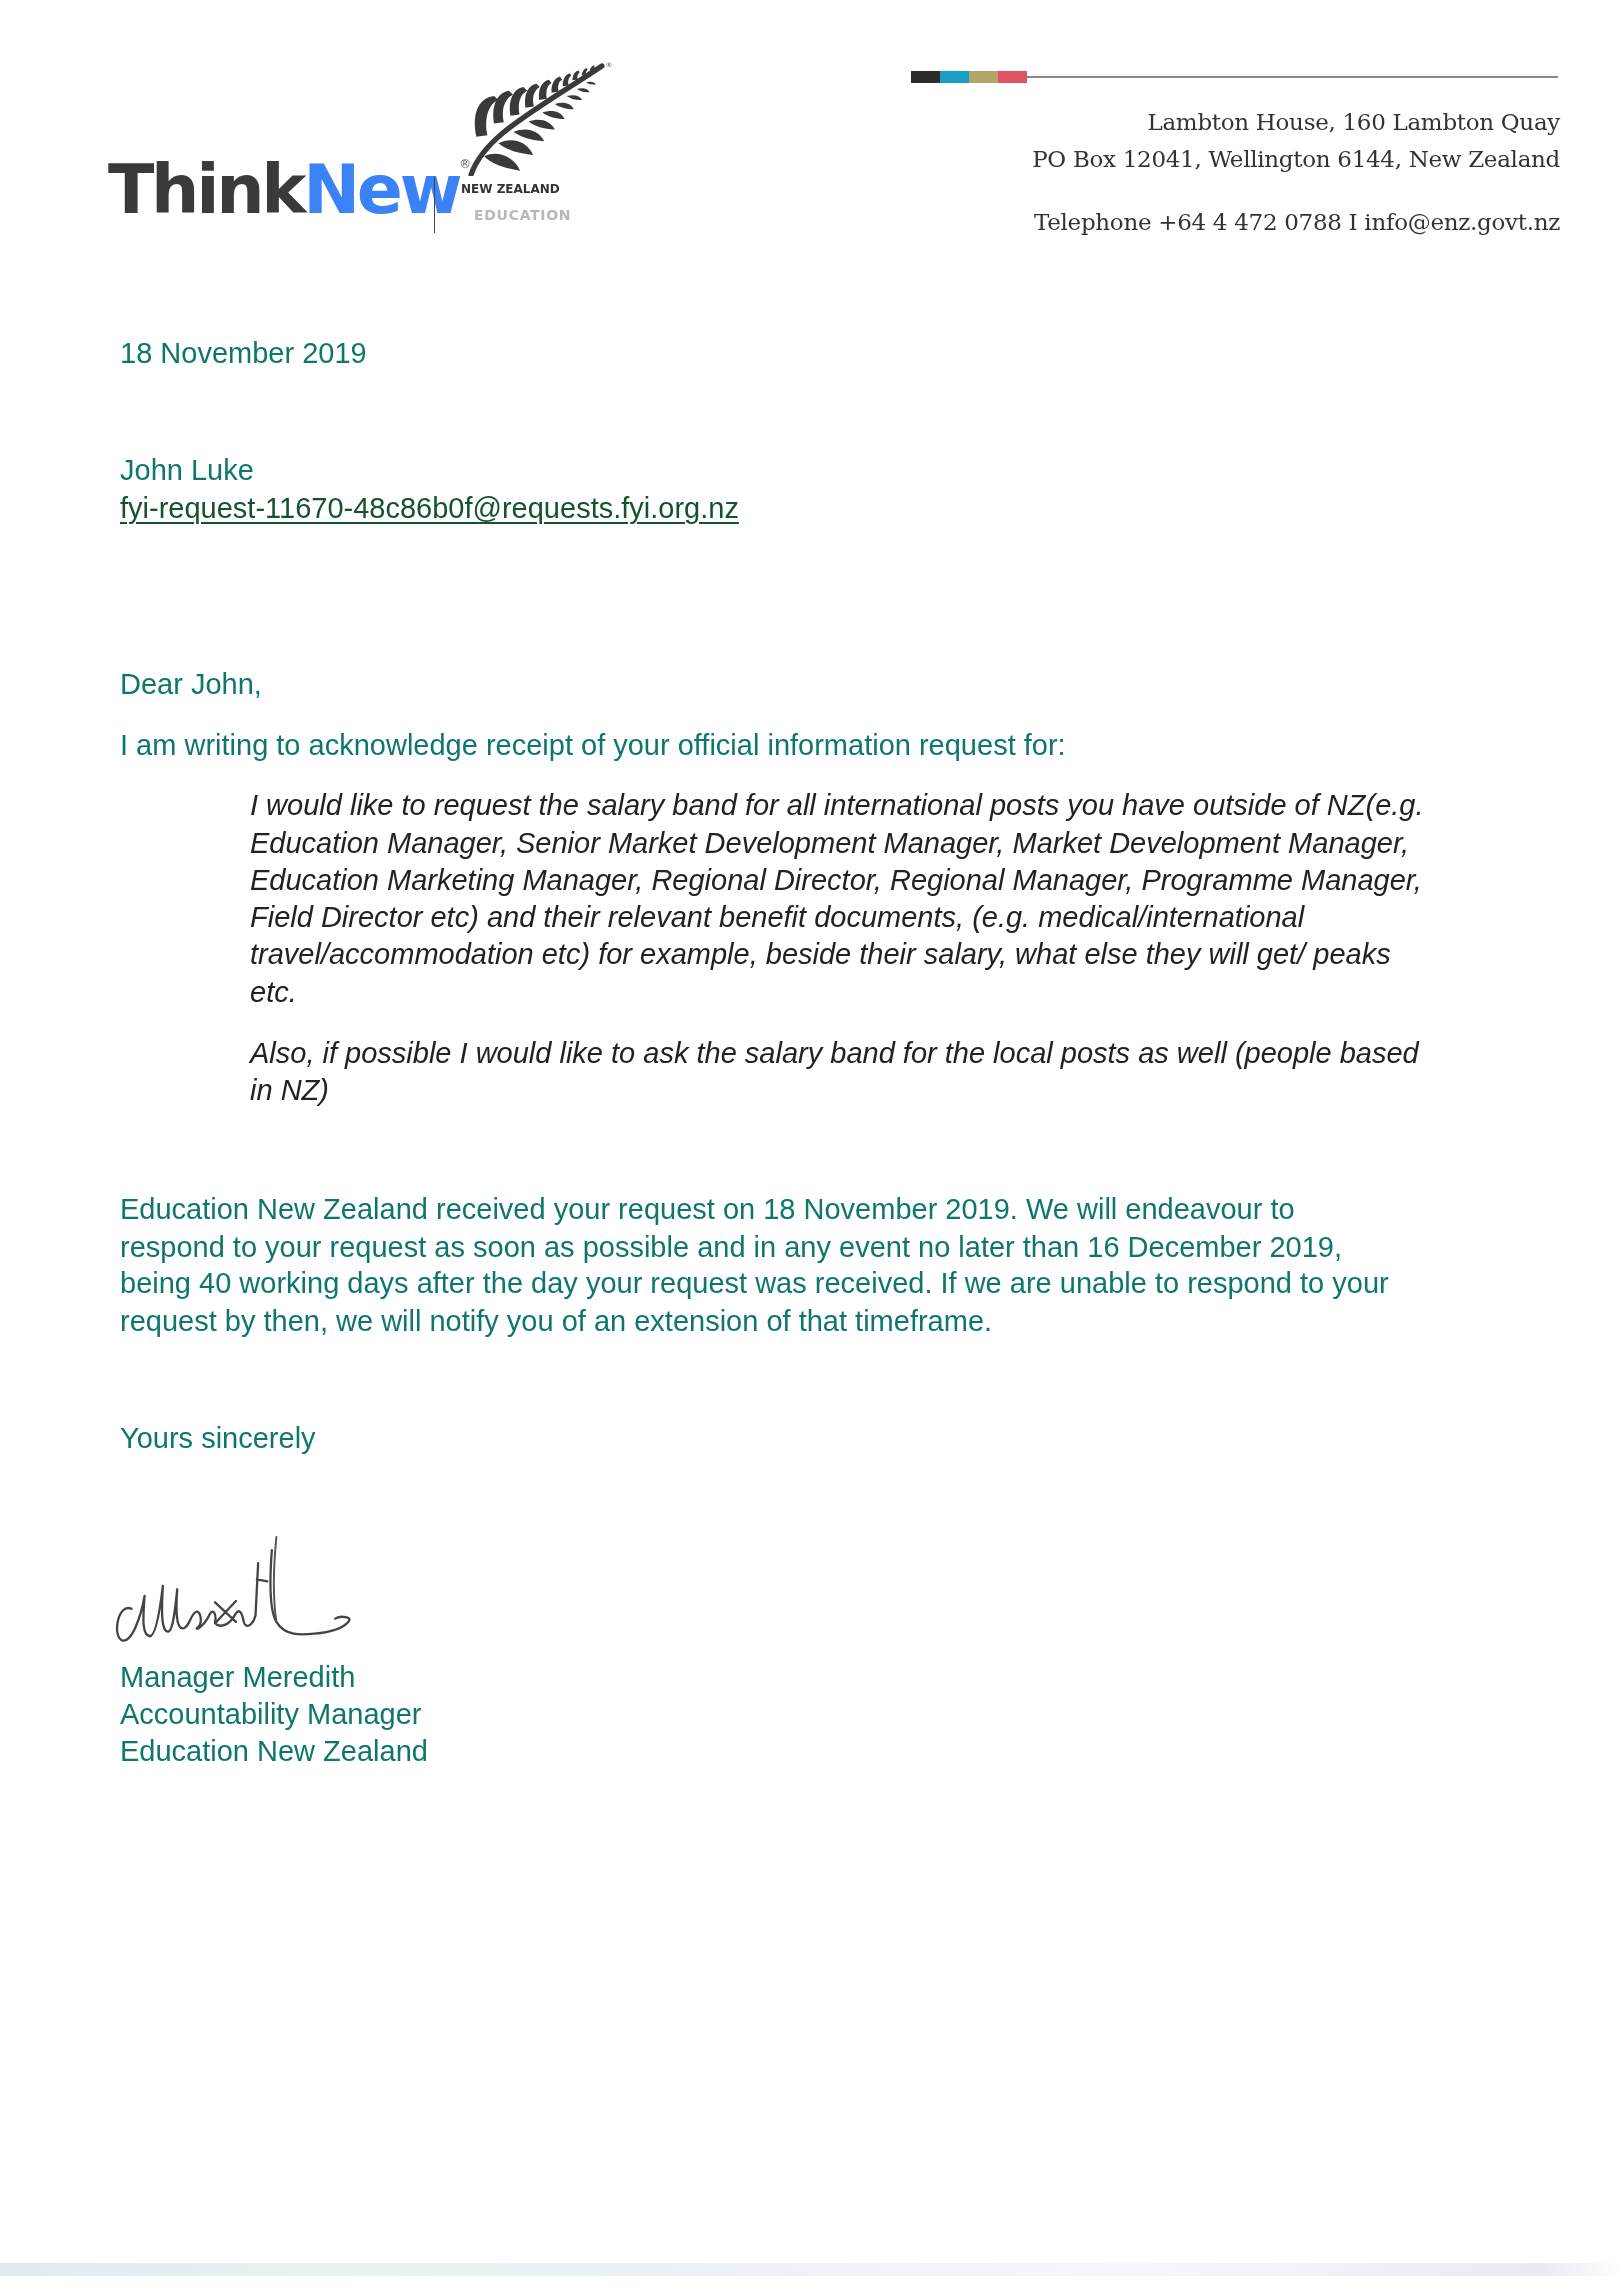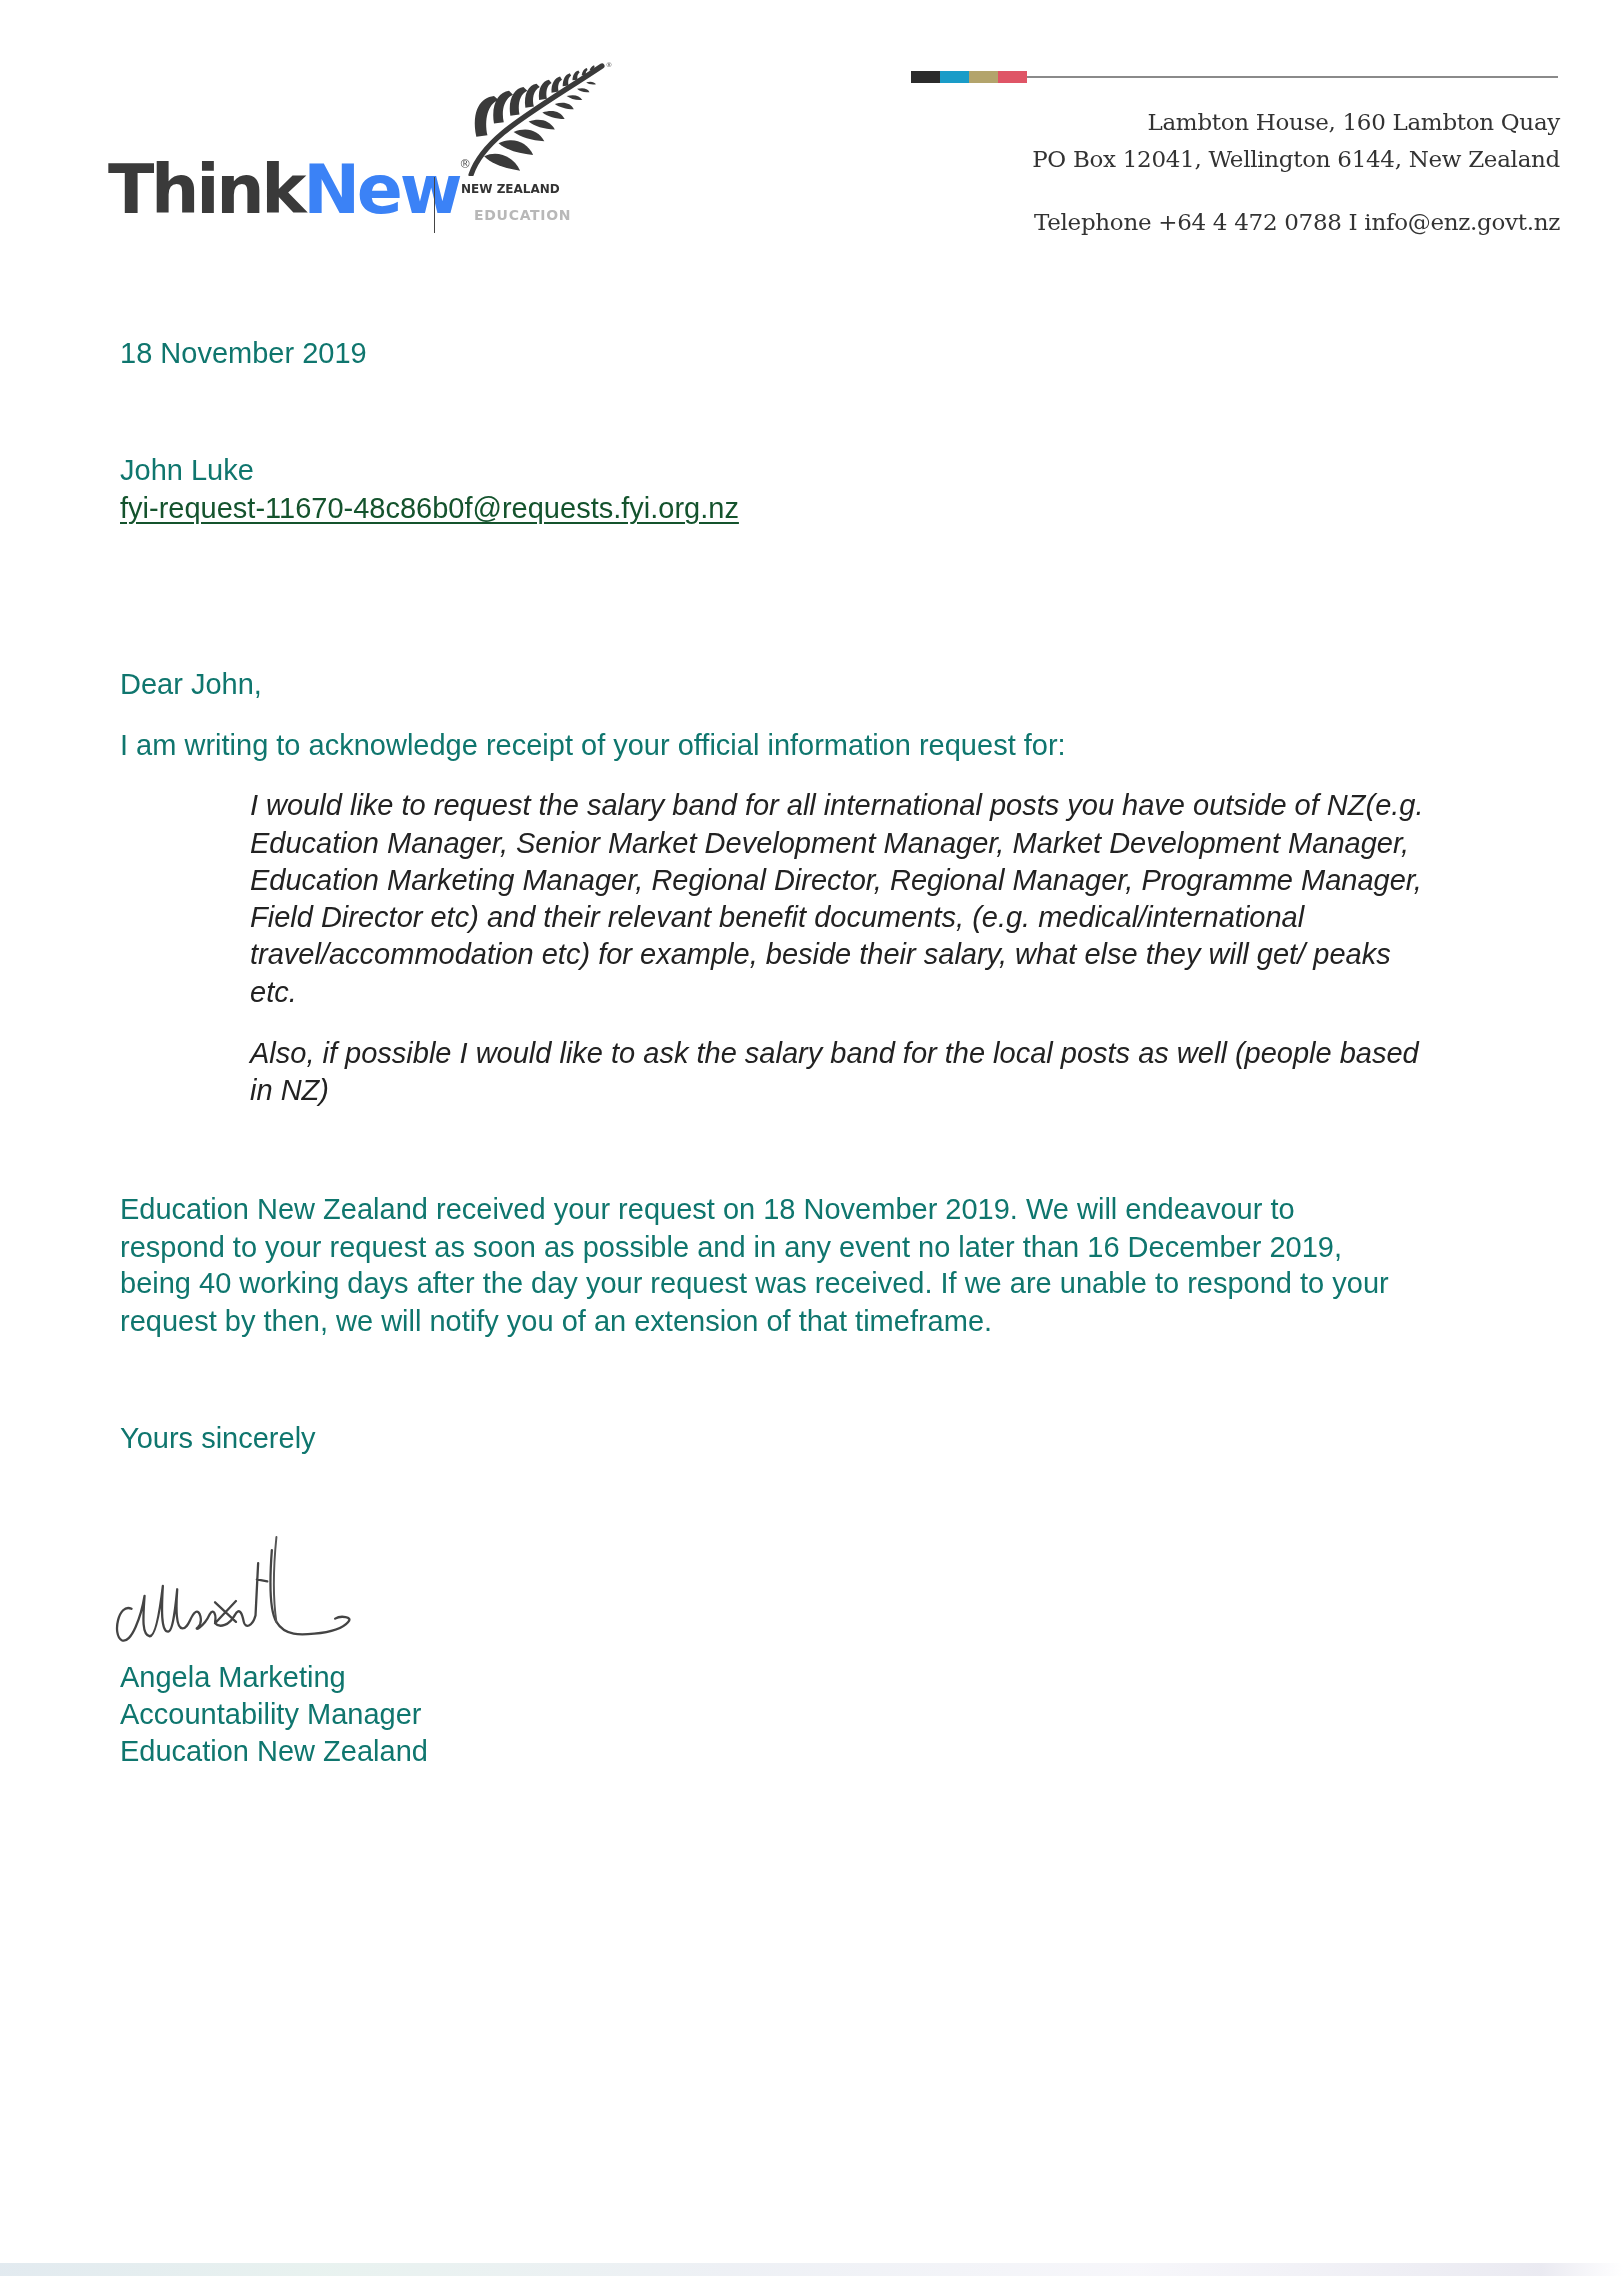--- a/index.html
+++ b/index.html
@@ -108,18 +108,18 @@
   <div class="abs text" style="top:1307px">request by then, we will notify you of an extension of that timeframe.</div>
 </div>
 
 <div class="abs text" style="top:1424px">Yours sincerely</div>
 
 <svg class="abs sig" viewBox="0 0 440 190" xmlns="http://www.w3.org/2000/svg">
   <path d="M40 130 C 20 120, 10 170, 25 178 C 40 185, 55 140, 60 110 C 58 140, 55 170, 68 172 C 78 172, 85 120, 88 95 C 86 130, 85 165, 96 165 C 104 165, 108 120, 110 100 C 108 130, 108 160, 118 160 C 128 160, 130 140, 138 135 C 145 130, 150 150, 142 158 C 134 164, 150 160, 160 138 C 166 128, 170 140, 168 150 M168 120 L 200 150 M200 118 L 168 152 C 175 160, 190 155, 198 140 C 206 125, 210 140, 212 150 C 214 160, 225 158, 230 140 L 234 60 M232 85 L 248 88 M255 40 C 252 80, 250 130, 262 150 C 275 172, 300 170, 320 168 C 340 166, 362 162, 372 150 C 380 142, 360 140, 352 145" stroke="#444" stroke-width="3.5" fill="none" stroke-linecap="round" stroke-linejoin="round"></path>
   <path d="M262 20 C 258 60, 256 110, 262 150" stroke="#555" stroke-width="3" fill="none" stroke-linecap="round"></path>
 </svg>
 
-<div class="abs text" style="top:1663px">Angela Marketing</div>
+<div class="abs text" style="top:1663px">Manager Meredith</div>
 <div class="abs text" style="top:1700px">Accountability Manager</div>
 <div class="abs text" style="top:1737px">Education New Zealand</div>
 
 <div class="abs scan-edge"></div>
 
 
 </body></html>

